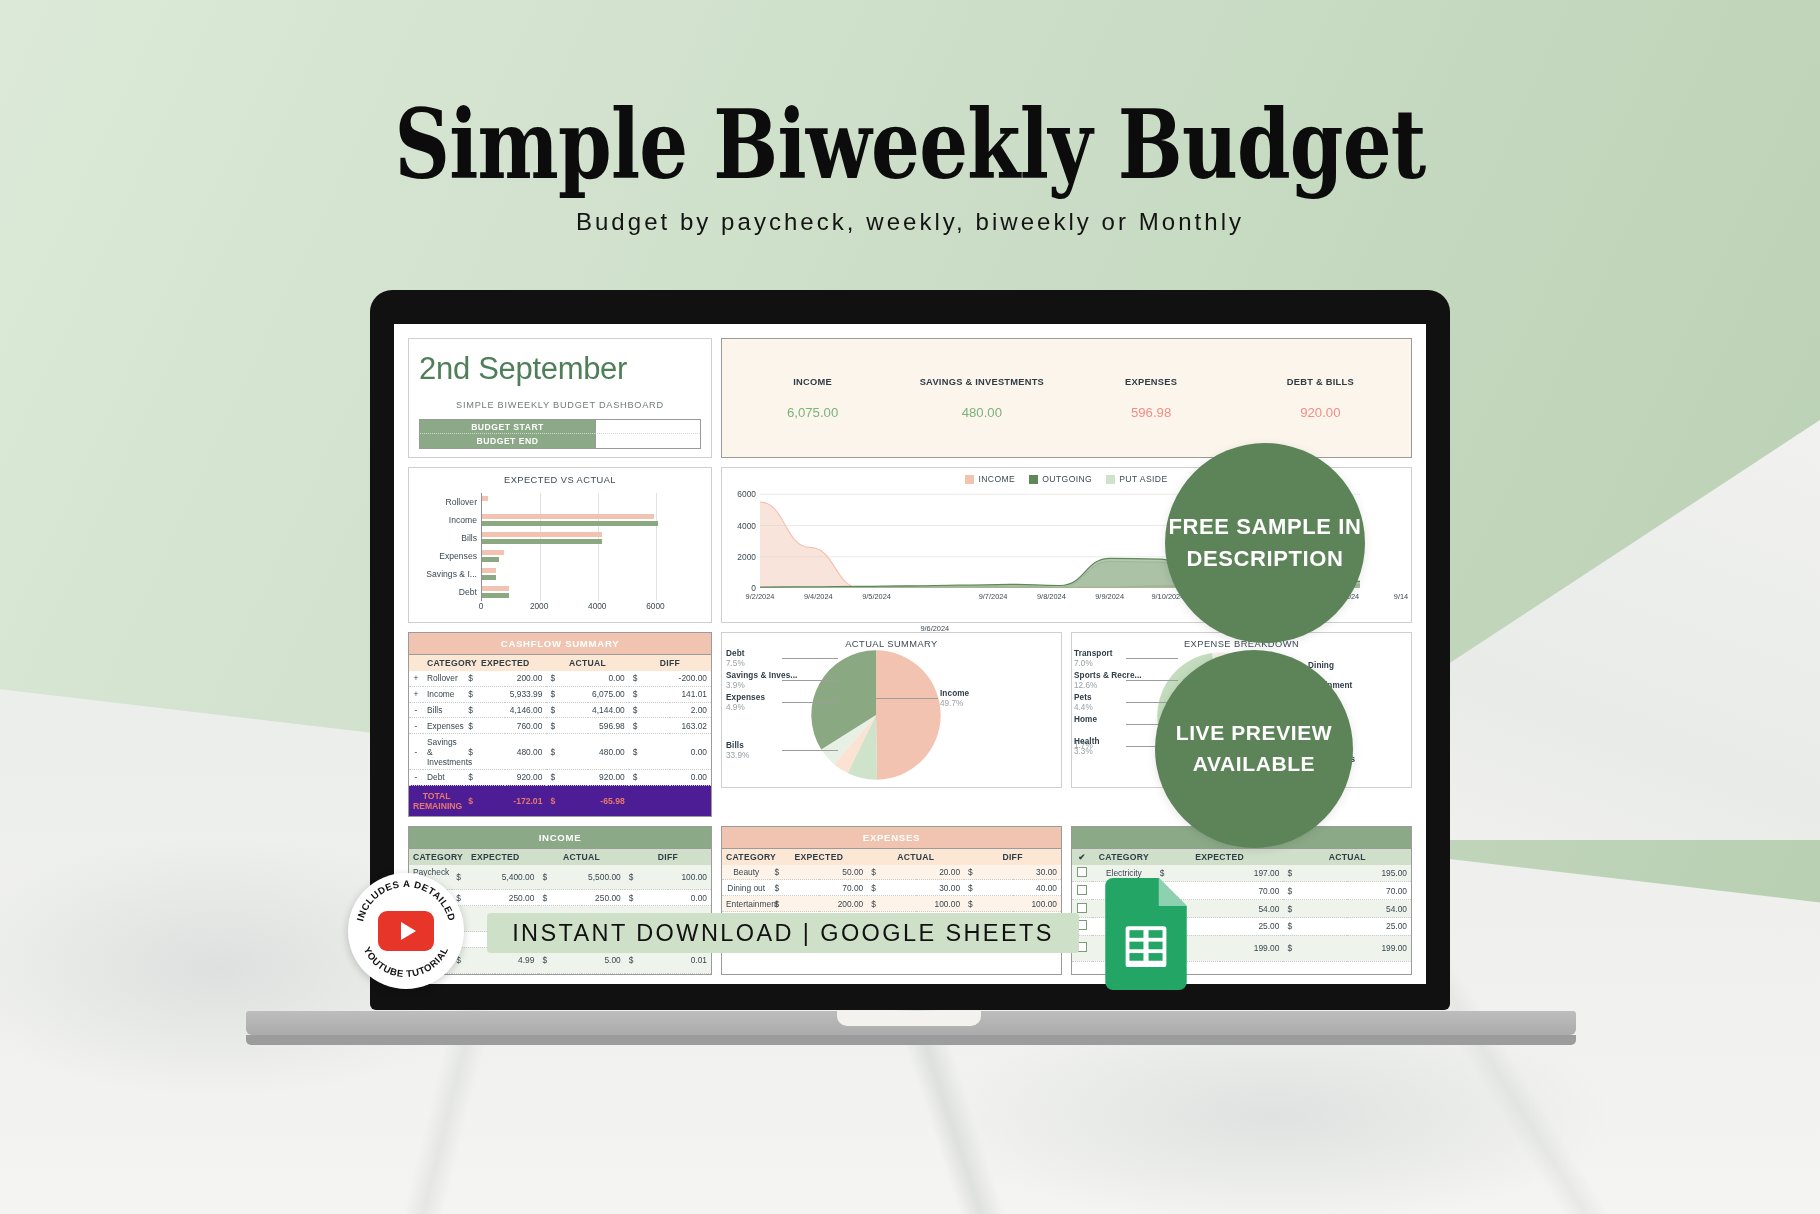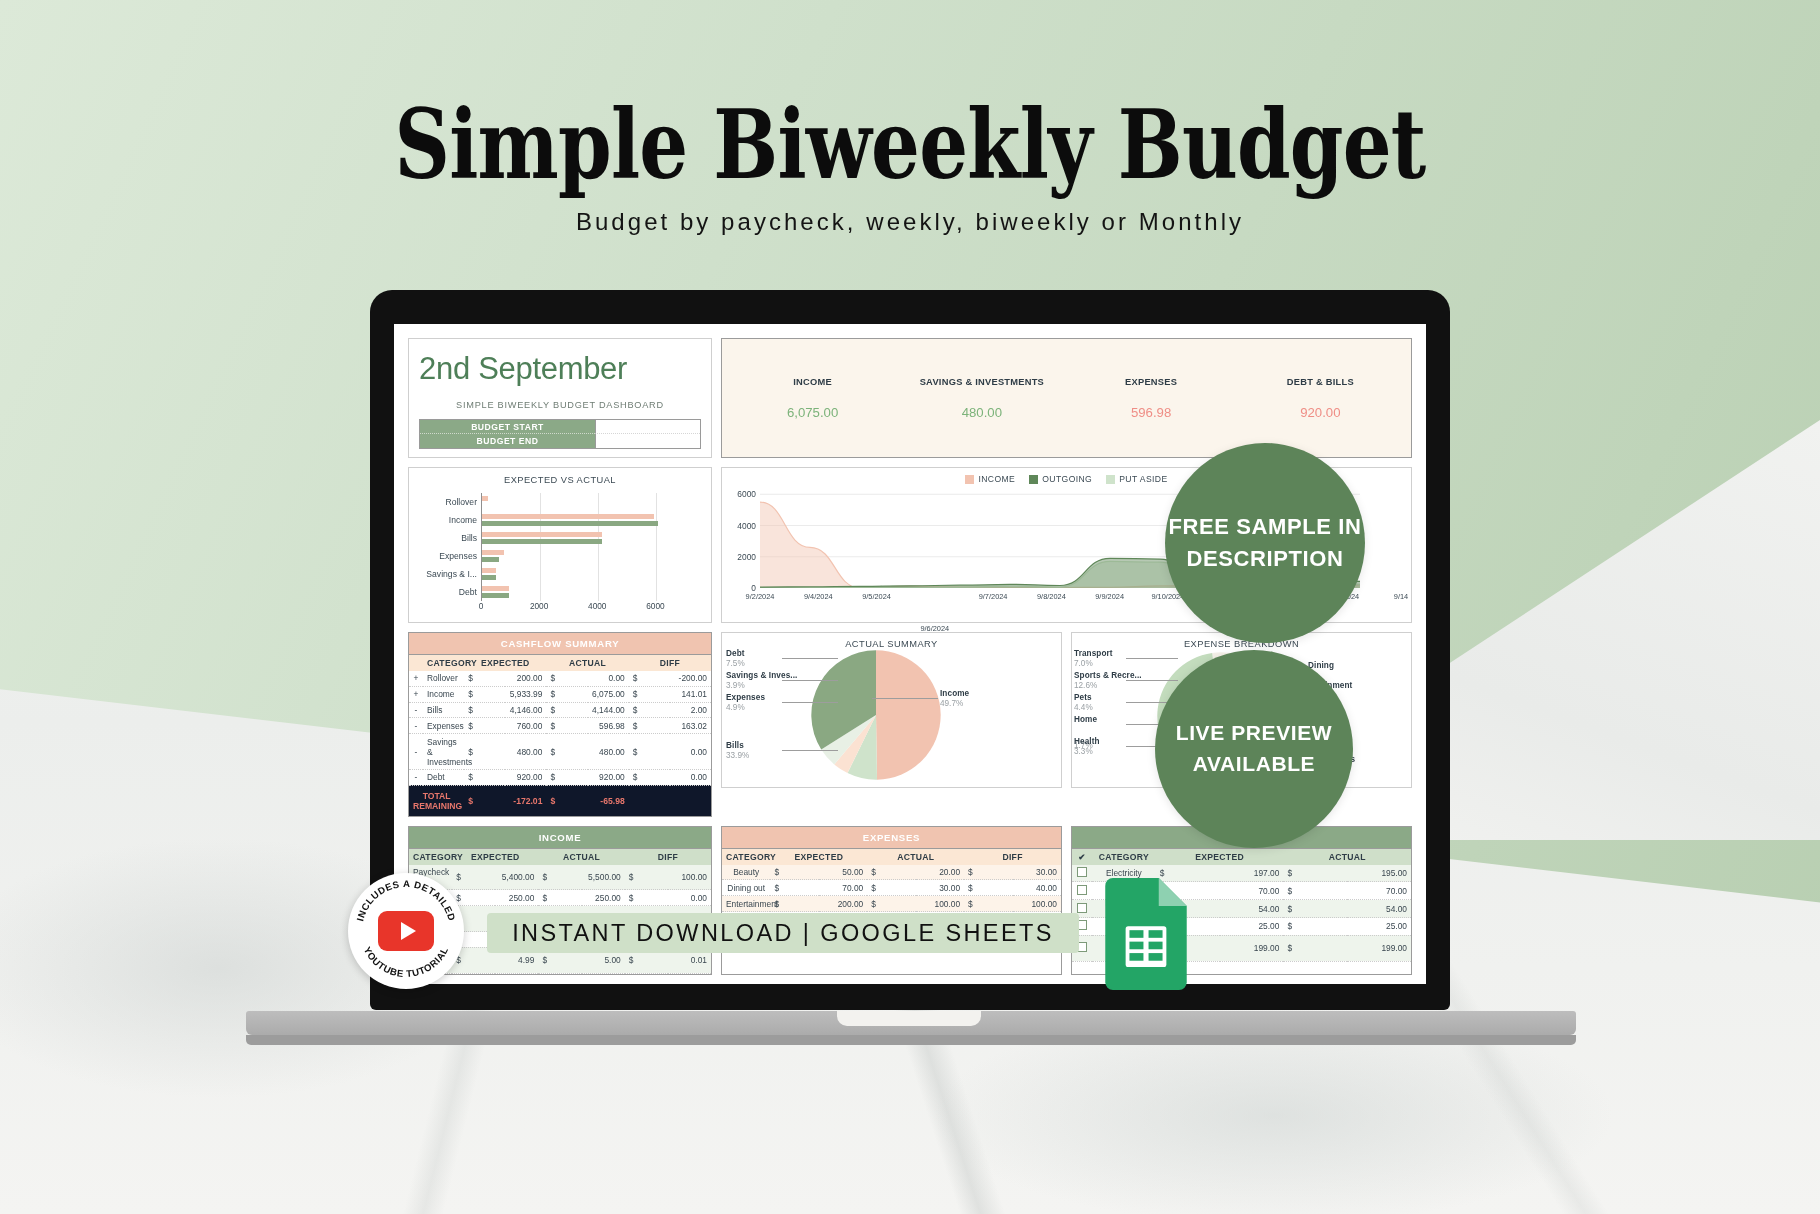--- a/index.html
+++ b/index.html
@@ -173,21 +173,21 @@
   .tbl td.cur { text-align: left; width: 10px; padding-right: 0; }
   .pos { color: #6ca86a; }
   .neg { color: #e8776c; }
   .sign { width: 12px; text-align: center; color: #3a4750; }
 
   
   .cf-panel { width: 304px; }
   .cf-title { background: #f0c4b0; }
   .cf-head { background: #fbe7d4; }
   .cf-total td {
-    background: #0f172a; color: #e8776c; font-weight: 700;
+    background: #4c1d95; color: #e8776c; font-weight: 700;
     font-size: 8.6px; padding: 5px 4px; border-bottom: none;
   }
 
   
   .pie-panel { height: 156px; padding: 6px 6px 0 6px; position: relative; overflow: hidden; }
   .pie-actual { flex: 1; }
   .pie-expense { flex: 1; }
   .pie-svg { position: absolute; }
   .pie-label {
     position: absolute; font-size: 8.2px; color: #2e3c46;

